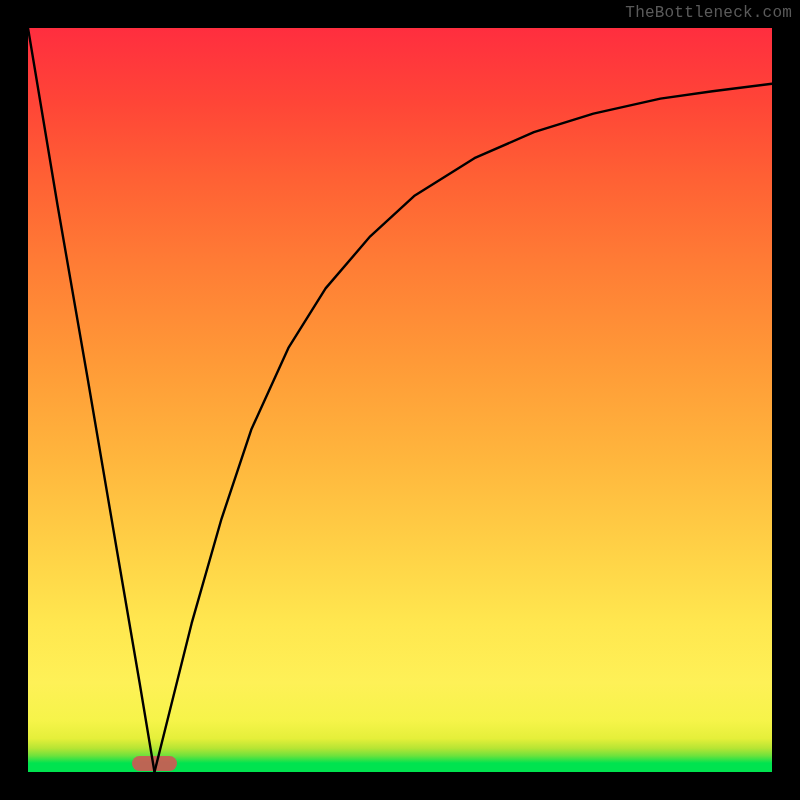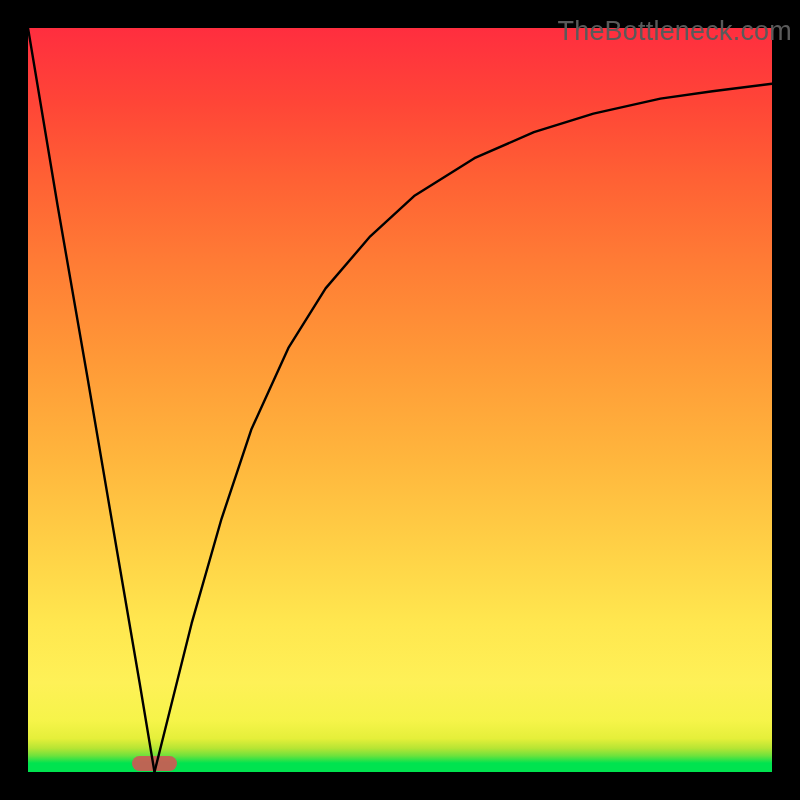--- a/index.html
+++ b/index.html
@@ -43,26 +43,27 @@
         #ffb63d 42%,
         #ff9a37 55%,
         #ff7d35 68%,
         #ff6034 80%,
         #ff4537 90%,
         #ff2e3f 100%
       );
   }
   .watermark {
     position: absolute;
-    top: 16px;
+    top: 4px;
     right: 8px;
     color: #5a5a5a;
-    font-size: 27px;
+    font-size: 16px;
     letter-spacing: 0.2px;
     user-select: none;
+    font-family: Liberation Mono, monospace;
   }
   svg.curves {
     position: absolute;
     inset: 0;
   }
   .marker {
     position: absolute;
     width: 44px;
     height: 14px;
     border-radius: 8px;

